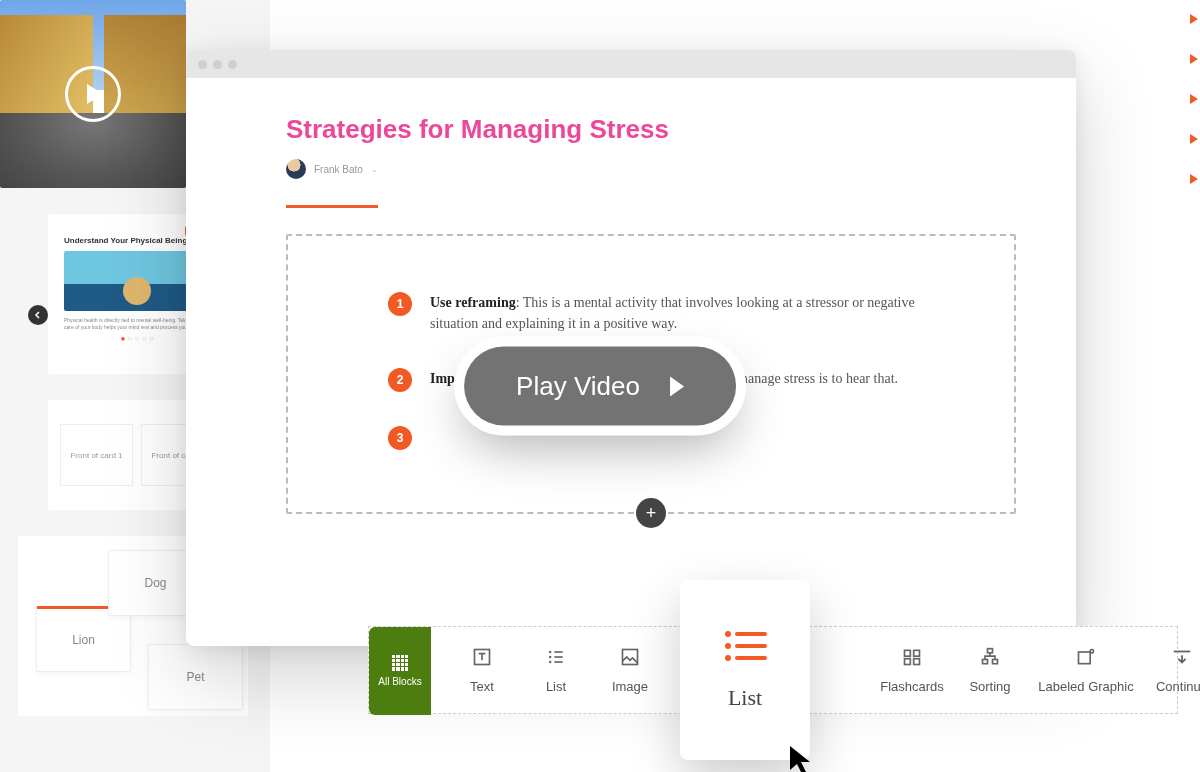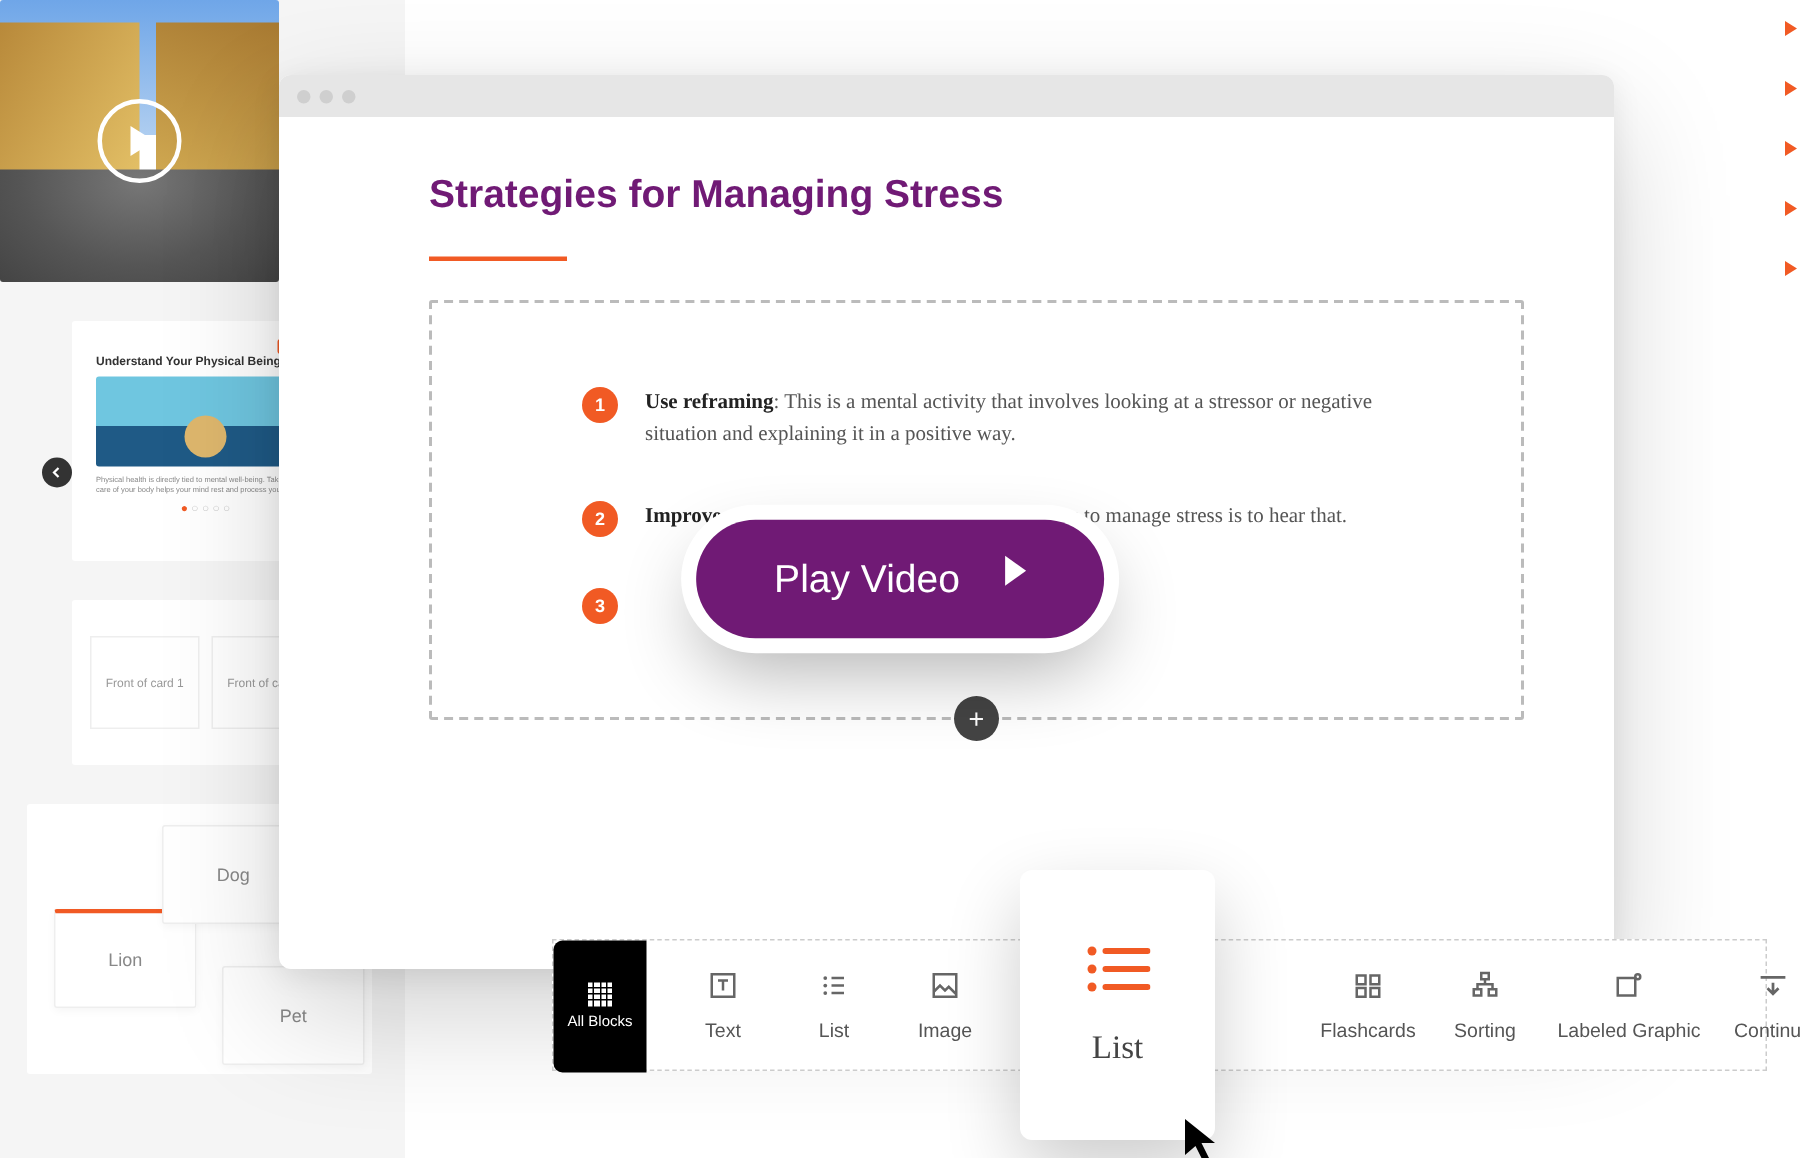--- a/index.html
+++ b/index.html
@@ -97,21 +97,21 @@
     overflow:visible;
   }
   .browser-top {
     height:28px; background:#e6e6e6; border-radius:8px 8px 0 0;
     display:flex; align-items:center; padding-left:12px; gap:6px;
   }
   .dot { width:9px; height:9px; border-radius:50%; background:#cfcfcf;}
   .doc {
     padding: 36px 60px 24px 100px;
   }
-  .doc-title { font-size:26px; font-weight:800; color:#701a75; }
+  .doc-title { font-size:26px; font-weight:800; color:#ec4899; }
   .author-row { display:flex; align-items:center; gap:8px; margin-top:14px;}
   .avatar { width:20px; height:20px; border-radius:50%; background: radial-gradient(circle at 40% 30%, #e8c9a0 0 35%, #2a3a5a 36% 100%);}
   .author-name { font-size:10px; color:#999;}
   .chev-mini { font-size:8px; color:#bbb;}
   .hr { height:3px; width:92px; background:#f15a24; margin-top:26px;}
   .dashed-box {
     margin-top:26px;
     border:2px dashed #bbb;
     border-radius:2px;
     padding: 56px 80px 56px 100px;
@@ -129,43 +129,43 @@
   .li-text b { color:#222; font-weight:700;}
   .cursor-caret { display:inline-block; width:1px; height:15px; background:#71b6d6; vertical-align:middle; margin-left:1px;}
   .add-btn {
     position:absolute; left:50%; bottom:-16px; transform:translateX(-50%);
     width:30px; height:30px; background:#444; border-radius:50%;
     color:#fff; display:flex; align-items:center; justify-content:center; font-size:18px;
   }
   
   .play-pill {
     position:absolute; left:50%; top:50%; transform:translate(-50%,-50%);
-    background:#701a75; color:#fff;
+    background:#737373; color:#fff;
     padding: 24px 52px;
     border-radius:999px;
-    display:flex; gap:30px;
+    display:flex; align-items:center; gap:30px;
     font-size:26px; font-weight:400;
     box-shadow: 0 0 0 10px #fff, 0 22px 50px rgba(0,0,0,0.3);
     z-index:30;
   }
   .pill-tri { width:0;height:0; border-left:14px solid #fff; border-top:10px solid transparent; border-bottom:10px solid transparent;}
   
   .block-bar {
     position:absolute; left:368px; top:626px;
     width:810px; height:88px;
     background:#fff;
     border:1px dashed #ccc;
     display:flex; align-items:center;
     gap:0;
     z-index:5;
     padding-left:76px;
   }
   .all-blocks {
     position:absolute; left:-0px; top:0; transform:translateX(-0%);
-    width:62px; height:88px; background:#000000; color:#fff;
+    width:62px; height:88px; background:#4d7c0f; color:#fff;
     border-radius:6px 0 0 6px;
     display:flex; flex-direction:column; align-items:center; justify-content:center;
     font-size:10px; gap:5px;
     left:0;
   }
   .all-blocks { position:absolute; left:0; }
   .grid-icon { width:16px; height:16px; display:grid; grid-template-columns:repeat(4,1fr); grid-template-rows:repeat(4,1fr); gap:1px;}
   .grid-icon span { background:#fff;}
   .block-item {
     flex:0 0 auto;
@@ -236,20 +236,25 @@
 </div>
 
 <div class="browser">
   <div class="browser-top">
     <div class="dot"></div>
     <div class="dot"></div>
     <div class="dot"></div>
   </div>
   <div class="doc">
     <div class="doc-title">Strategies for Managing Stress</div>
+    <div class="author-row">
+      <div class="avatar"></div>
+      <div class="author-name">Frank Bato</div>
+      <div class="chev-mini">⌄</div>
+    </div>
     <div class="hr"></div>
 
     <div class="dashed-box">
       <div class="list-row">
         <div class="num">1</div>
         <div class="li-text"><b>Use reframing</b><span>: This is a mental activity that involves looking at a stressor or negative situation and explaining it in a positive way.</span></div>
       </div>
       <div class="list-row">
         <div class="num">2</div>
         <div class="li-text"><b>Improve planning</b><span>: One of the most effective ways to manage stress is to hear that.</span></div>

